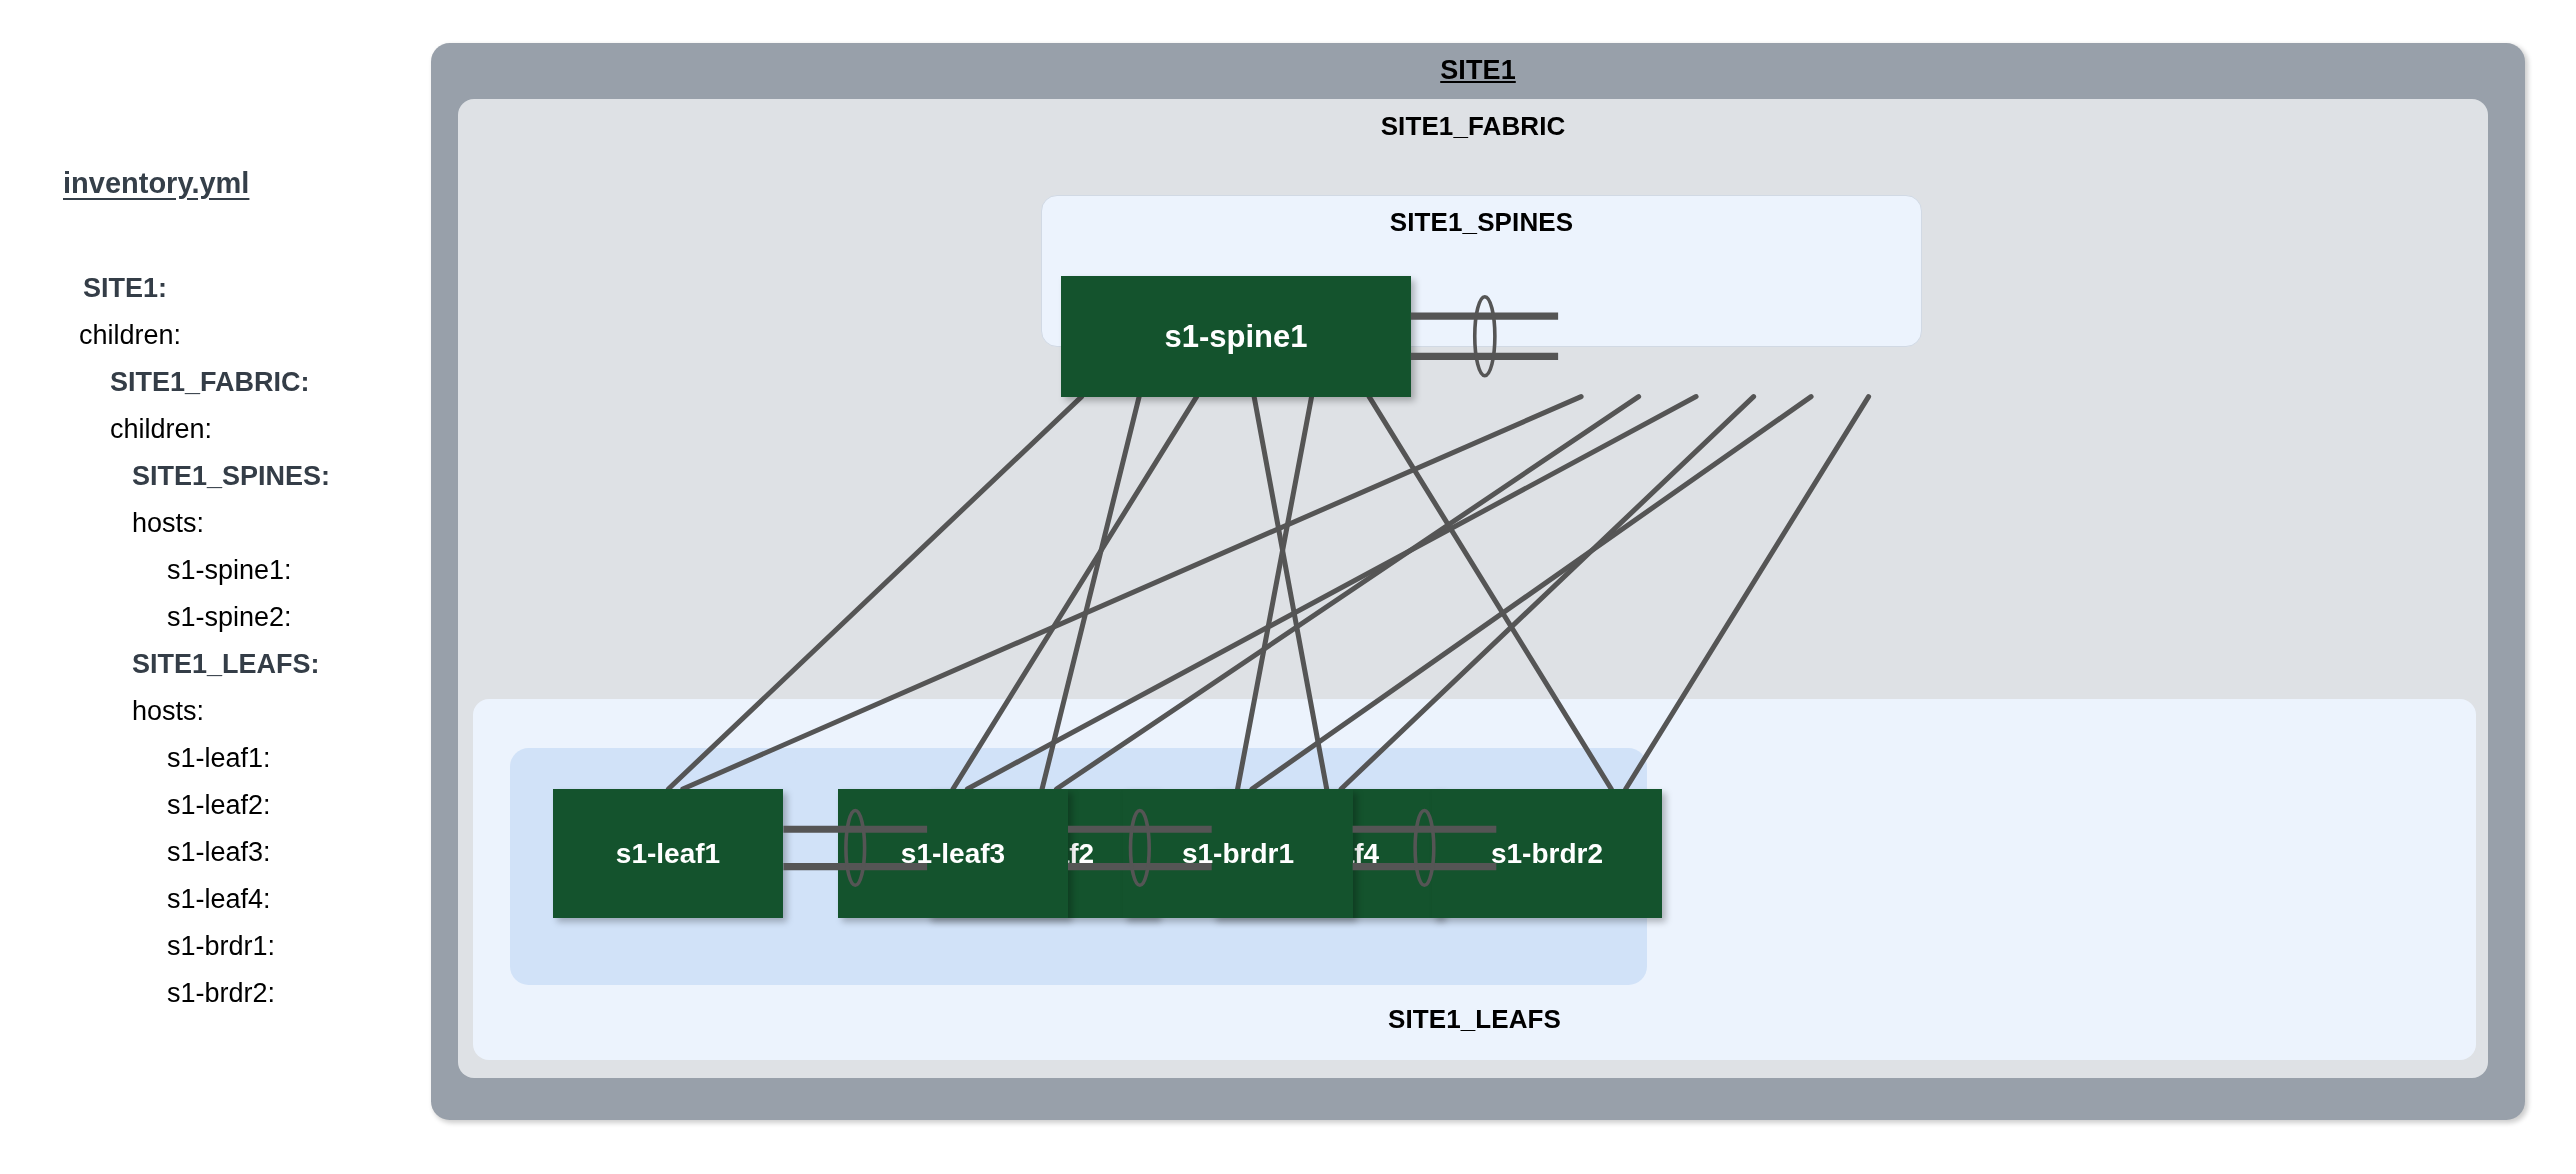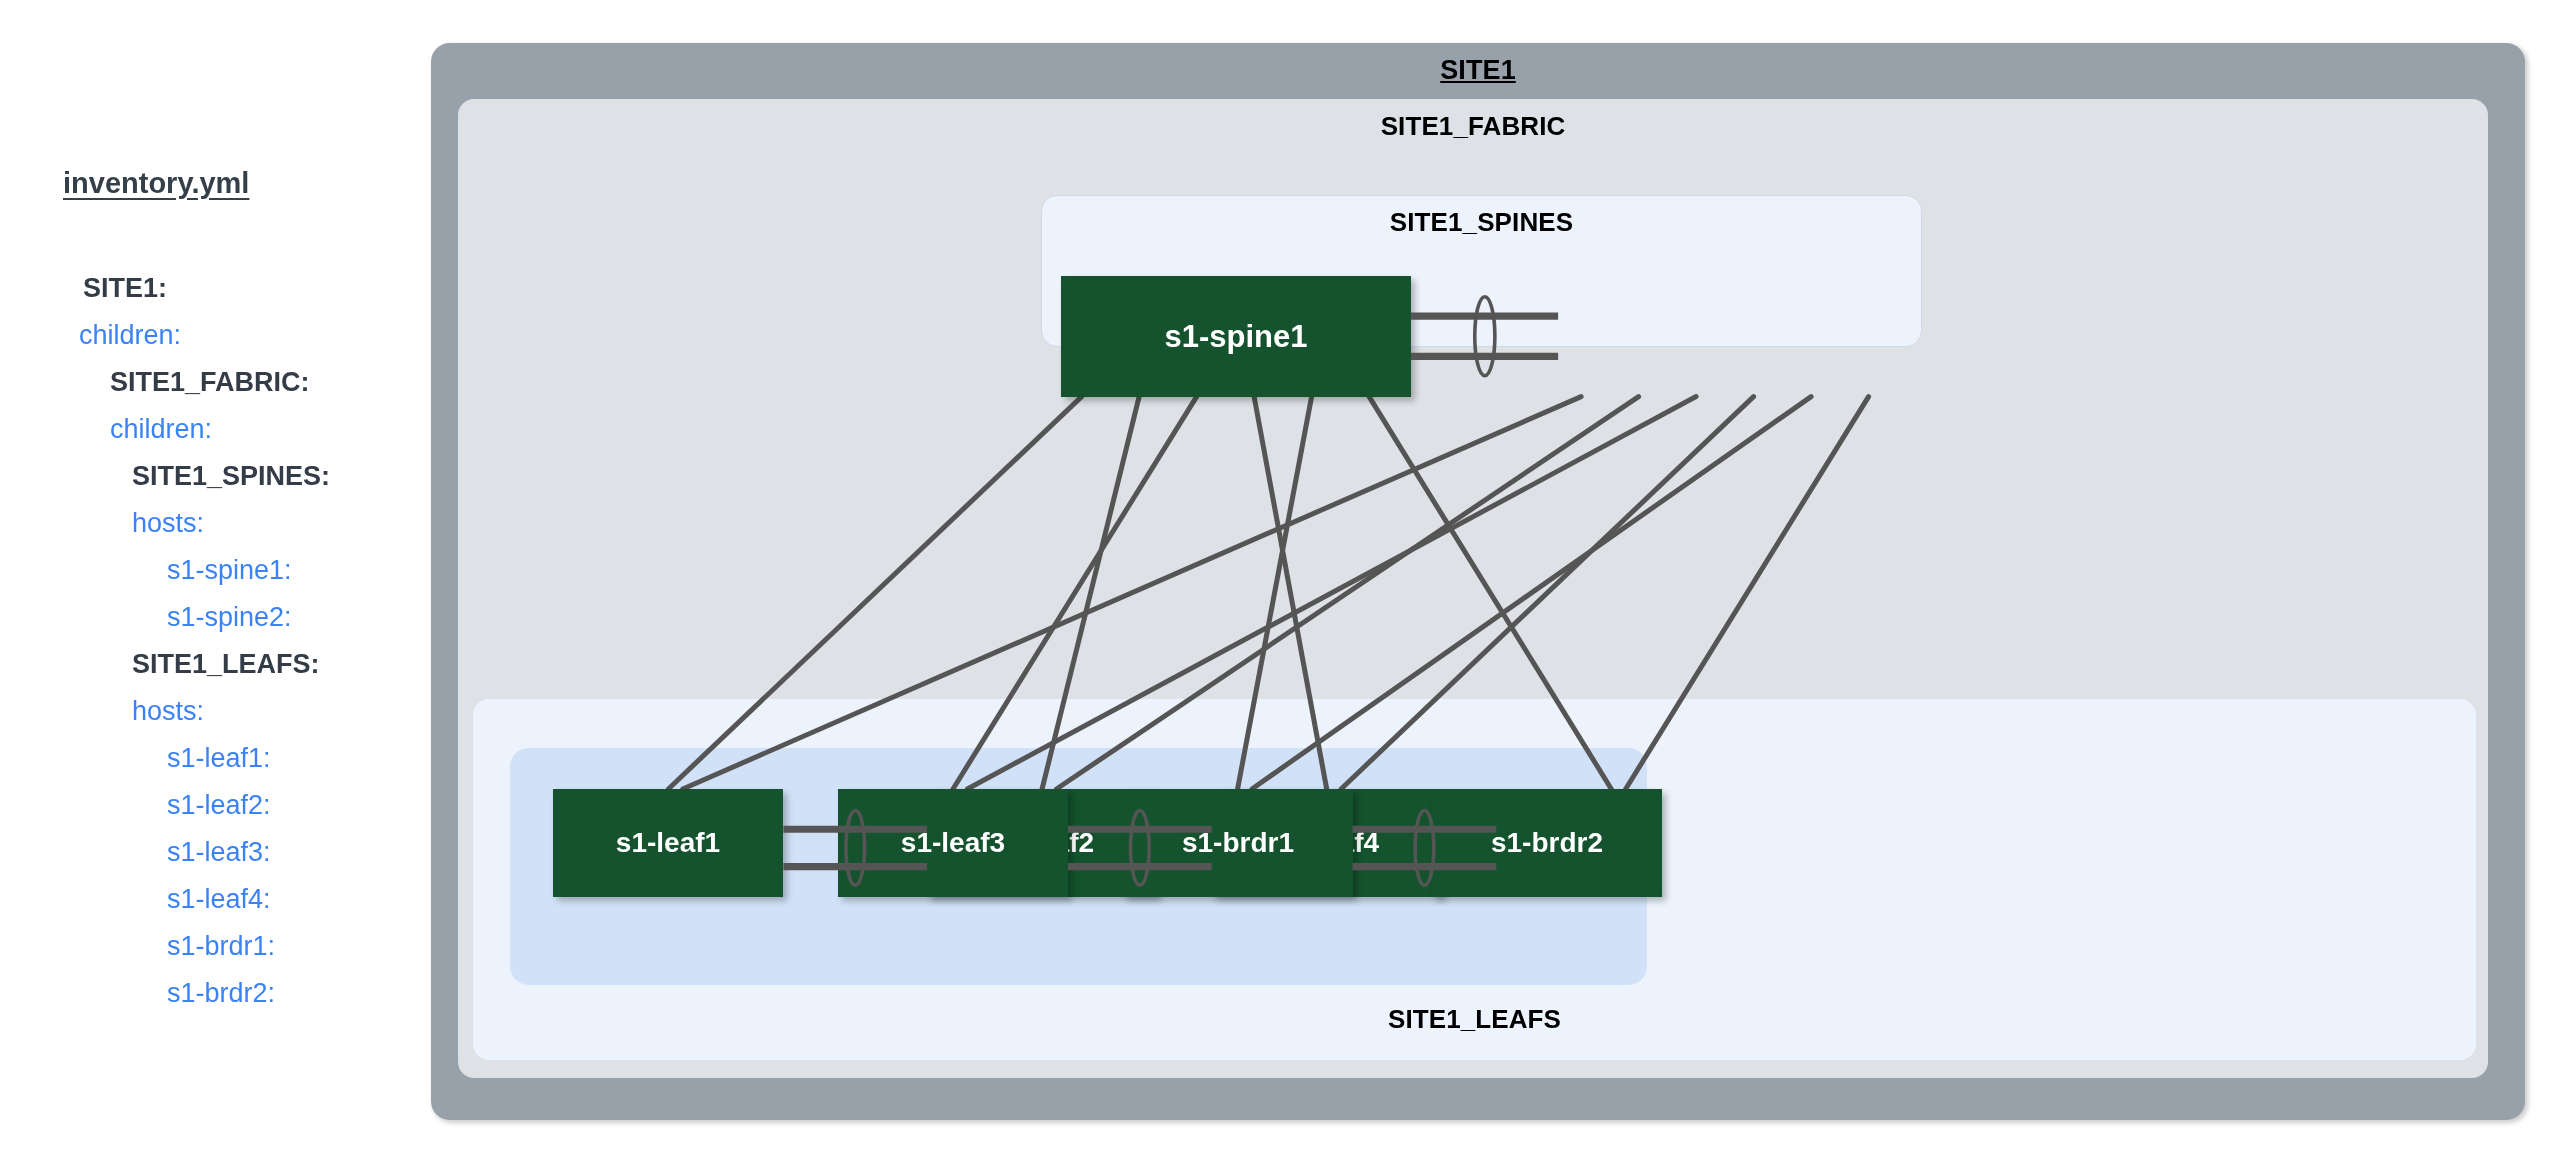--- a/index.html
+++ b/index.html
@@ -38,21 +38,21 @@
   }
   #yaml-body {
     position: absolute;
     left: 53px;
     top: 265px;
     width: 374px;
   }
   .yaml-line {
     font-size: 27px;
     line-height: 47px;
-    color: #3b82f6;
+    color: #000000;
     white-space: pre;
   }
   .yaml-line.bold { font-weight: bold; color: #343d47; }
   .yaml-ind-0 { padding-left: 0px; margin-left: 20px; }
   .yaml-ind-1 { padding-left: 16px; }
   .yaml-ind-2 { padding-left: 47px; }
   .yaml-ind-3 { padding-left: 69px; }
   .yaml-ind-4 { padding-left: 104px; }
 
   
@@ -147,21 +147,21 @@
     width: 350px;
     height: 121px;
     font-size: 31px;
   }
   #node-s1-spine1 { left: 630px; }
   #node-s1-spine2 { left: 1127px; }
 
   .node-leaf {
     top: 746px;
     width: 230px;
-    height: 108px;
+    height: 129px;
     font-size: 28px;
   }
   #node-s1-leaf1 { left: 122px; }
   #node-s1-leaf2 { left: 496px; }
   #node-s1-leaf3 { left: 407px; }
   #node-s1-leaf4 { left: 781px; }
   #node-s1-brdr1 { left: 692px; align-items: center; }
   #node-s1-brdr2 { left: 1001px; }
 
   

